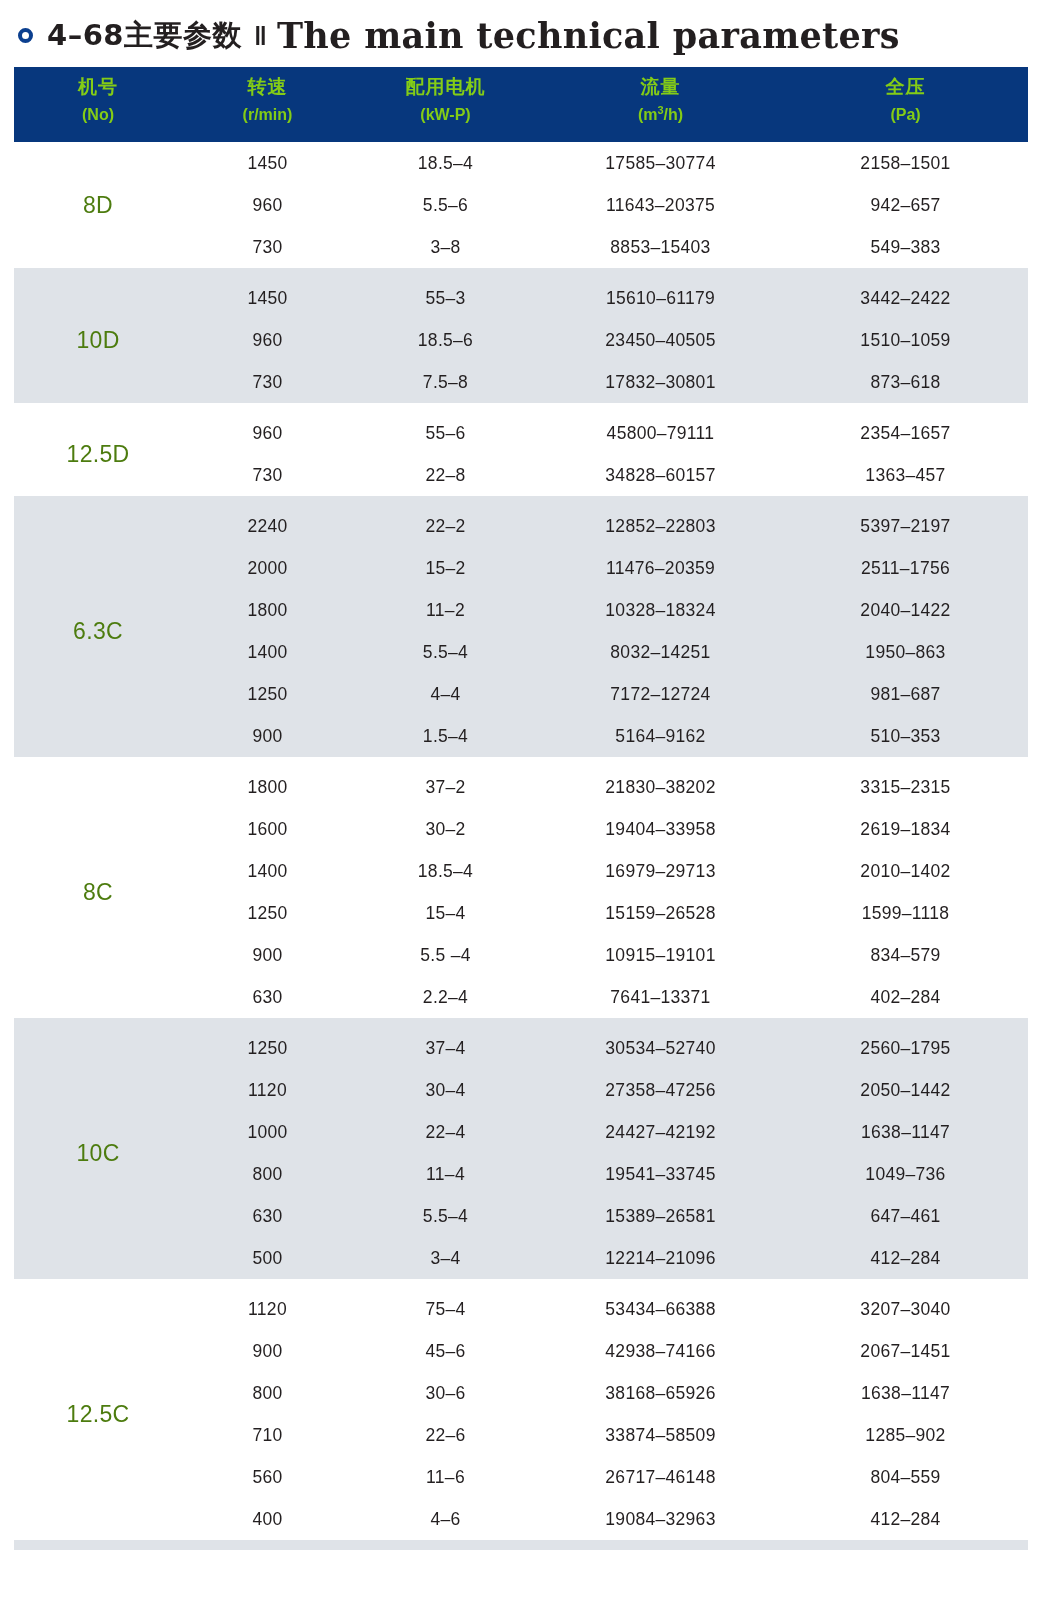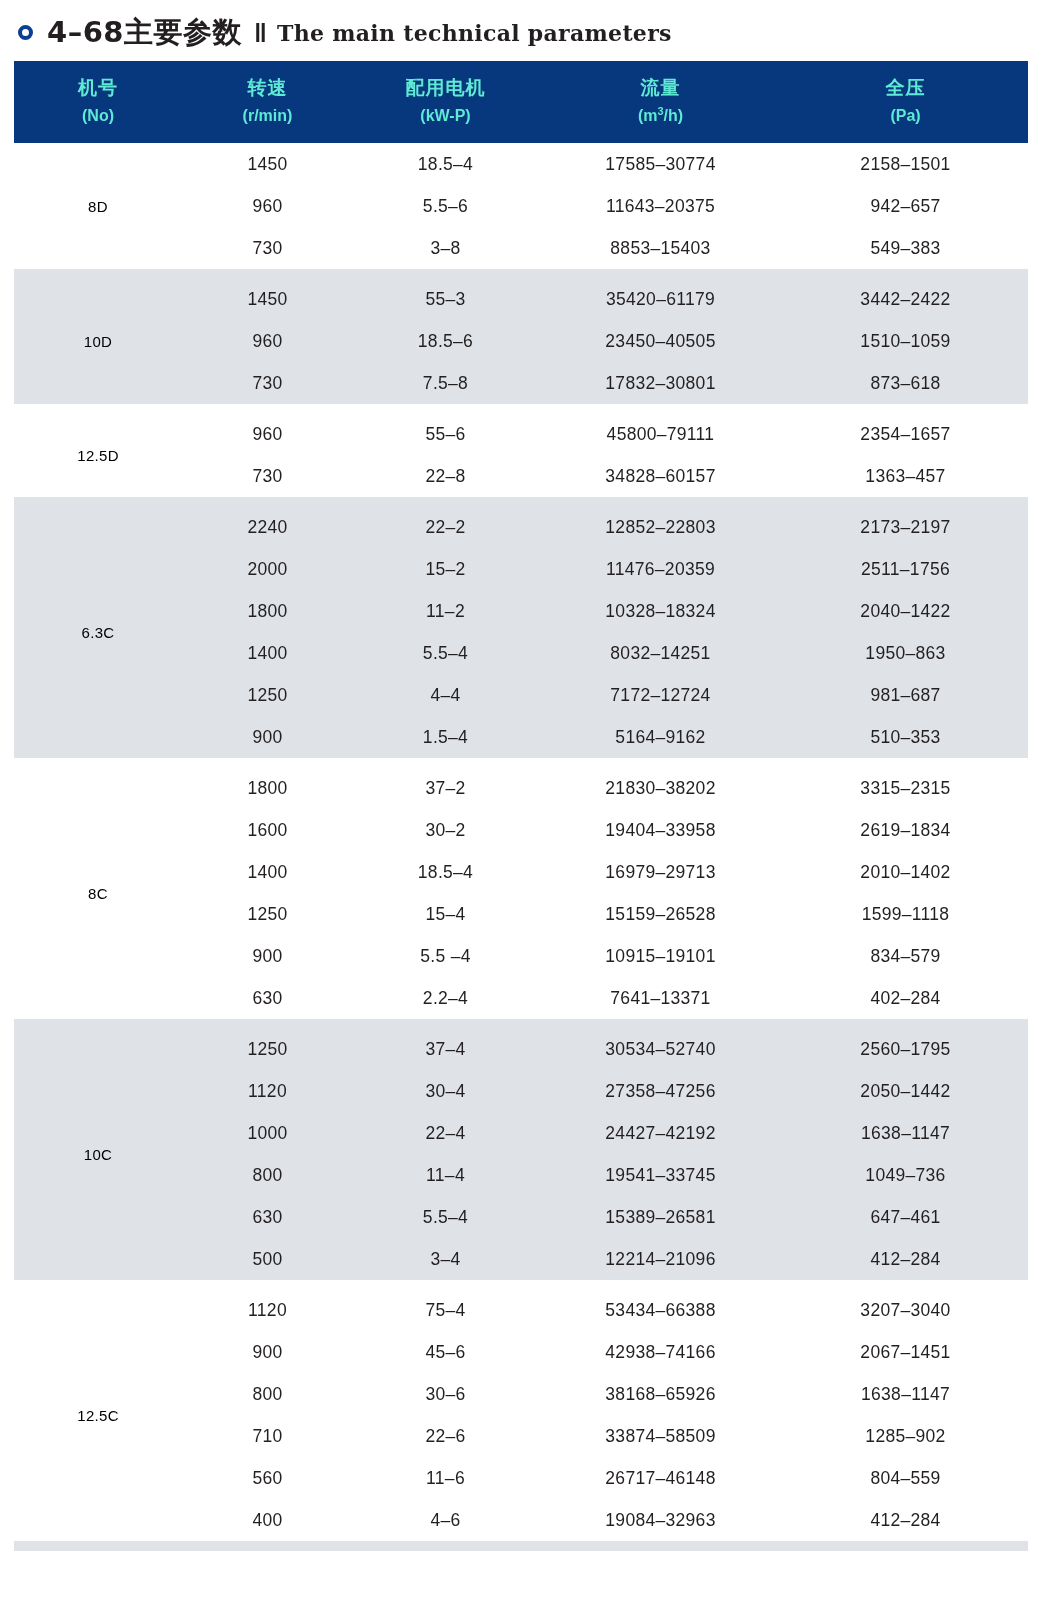--- a/index.html
+++ b/index.html
@@ -44,21 +44,21 @@
   }
   .title-sep {
     font-size: 26px;
     font-weight: bold;
     color: #231f20;
     margin: 0 10px 0 12px;
     line-height: 1;
   }
   .title-en {
     font-family: "DejaVu Serif", "Liberation Serif", serif;
-    font-size: 22px;
+    font-size: 35px;
     font-weight: bold;
     color: #231f20;
     letter-spacing: 0.3px;
     line-height: 1;
   }
 
   
   table.params {
     width: 1014px;
     margin: 0 14px;
@@ -66,23 +66,23 @@
     table-layout: fixed;
   }
   table.params col.c0 { width: 168px; }
   table.params col.c1 { width: 171px; }
   table.params col.c2 { width: 185px; }
   table.params col.c3 { width: 245px; }
   table.params col.c4 { width: 245px; }
 
   thead th {
     background: #07377d;
-    color: #5eead4;
+    color: #84cc16;
     font-weight: bold;
-    padding: 13px 0 14px 0;
+    padding: 6px 0 14px 0;
     vertical-align: middle;
     border: none;
   }
   .th-cn {
     font-family: "DejaVu Sans", "Liberation Sans", sans-serif;
     font-size: 19px;
     line-height: 1.45;
     letter-spacing: 1px;
   }
   .th-unit {
@@ -101,22 +101,22 @@
     color: #231f20;
     padding: 0;
     height: 42px;
     vertical-align: middle;
     letter-spacing: 0.3px;
   }
   tbody tr.band-a td { background: #ffffff; }
   tbody tr.band-b td { background: #dfe3e8; }
 
   td.model {
-    font-size: 15px;
-    color: #000000;
+    font-size: 23px;
+    color: #4d7c0f;
   }
 
   tr.sep-a td { height: 9px; background: #ffffff; padding: 0; }
   tr.sep-b td { height: 9px; background: #dfe3e8; padding: 0; }
 
   .footer-strip {
     width: 1014px;
     height: 10px;
     margin: 0 14px;
     background: #dfe3e8;
@@ -187,21 +187,21 @@
           <td>8853–15403</td>
           <td>549–383</td>
         </tr>
         <tr class="sep-b">
           <td colspan="5"></td>
         </tr>
         <tr class="band-b">
           <td class="model" rowspan="3">10D</td>
           <td>1450</td>
           <td>55–3</td>
-          <td>35420–61179</td>
+          <td>15610–61179</td>
           <td>3442–2422</td>
         </tr>
         <tr class="band-b">
           <td>960</td>
           <td>18.5–6</td>
           <td>23450–40505</td>
           <td>1510–1059</td>
         </tr>
         <tr class="band-b">
           <td>730</td>
@@ -226,21 +226,21 @@
           <td>1363–457</td>
         </tr>
         <tr class="sep-b">
           <td colspan="5"></td>
         </tr>
         <tr class="band-b">
           <td class="model" rowspan="6">6.3C</td>
           <td>2240</td>
           <td>22–2</td>
           <td>12852–22803</td>
-          <td>2173–2197</td>
+          <td>5397–2197</td>
         </tr>
         <tr class="band-b">
           <td>2000</td>
           <td>15–2</td>
           <td>11476–20359</td>
           <td>2511–1756</td>
         </tr>
         <tr class="band-b">
           <td>1800</td>
           <td>11–2</td>

